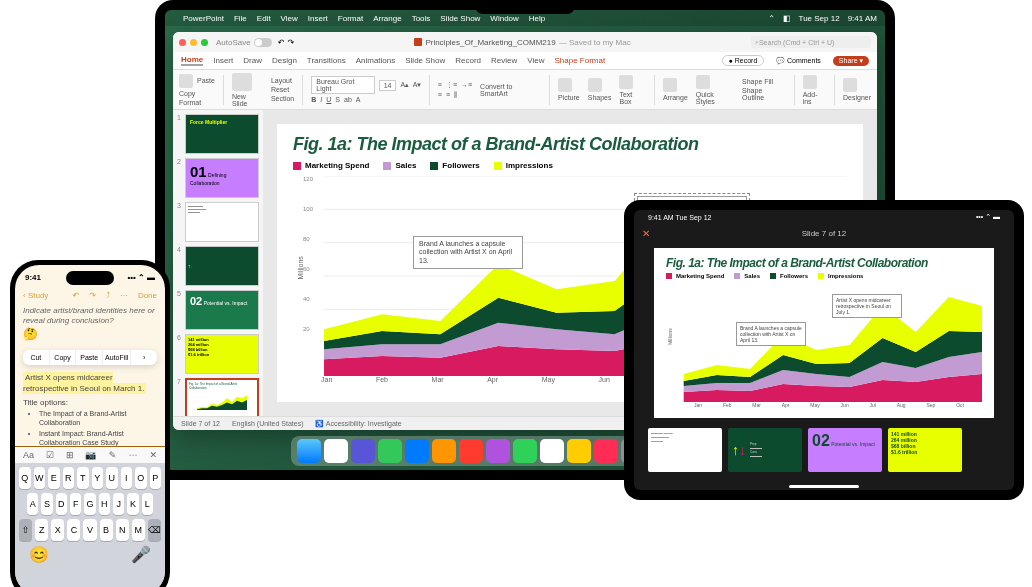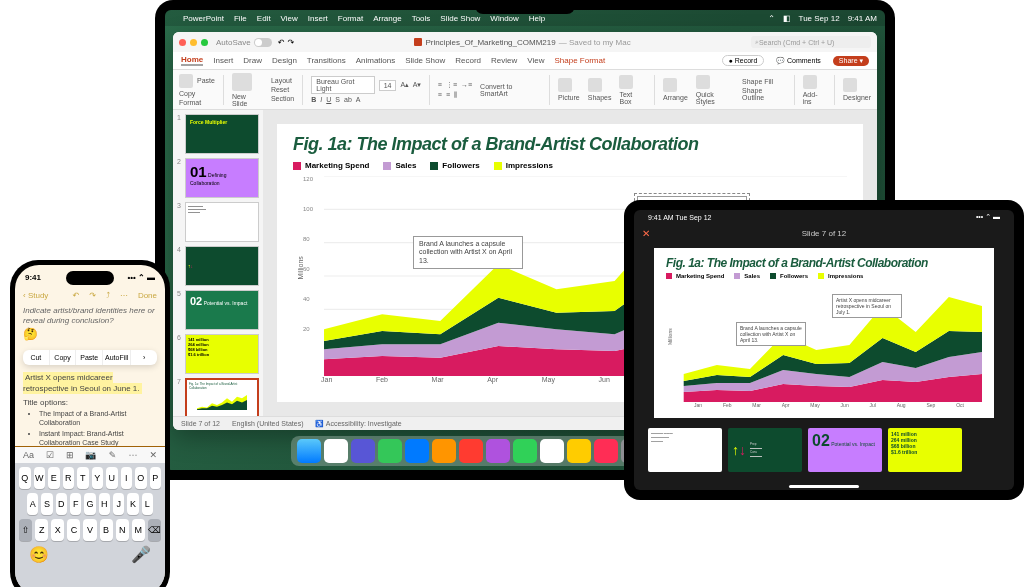--- a/index.html
+++ b/index.html
@@ -420,21 +420,21 @@
       <div class="emoji">🤔</div>
     </div>
     <div class="context-menu">
       <div class="ctx-item">Cut</div>
       <div class="ctx-item">Copy</div>
       <div class="ctx-item">Paste</div>
       <div class="ctx-item">AutoFill</div>
       <div class="ctx-item" style="border:none">›</div>
     </div>
     <div class="notes-body">
-      <span class="highlighted">Artist X opens midcareer retrospective in Seoul on June 1.</span>
+      <span class="highlighted">Artist X opens midcareer retrospective in Seoul on March 1.</span>
       <div style="margin-top:4px">Title options:</div>
       <ul class="notes-list">
         <li>The Impact of a Brand-Artist Collaboration</li>
         <li>Instant Impact: Brand-Artist Collaboration Case Study</li>
       </ul>
     </div>
     <div class="format-bar">
       <span>Aa</span>
       <span>☑</span>
       <span>⊞</span>

